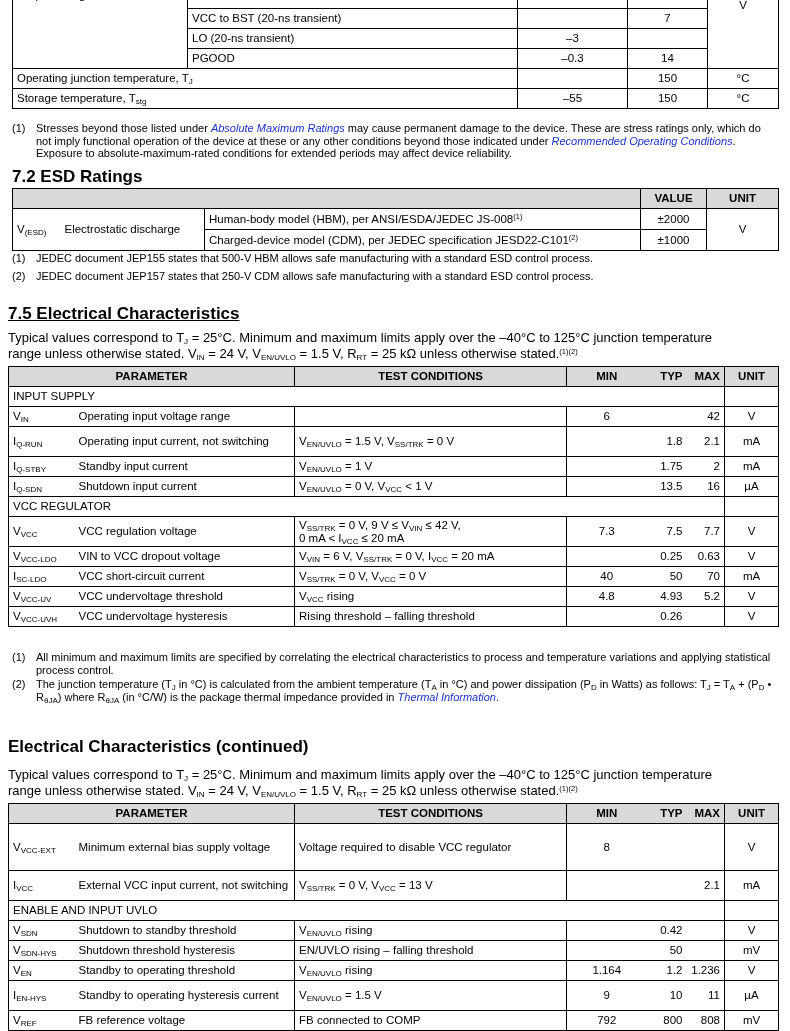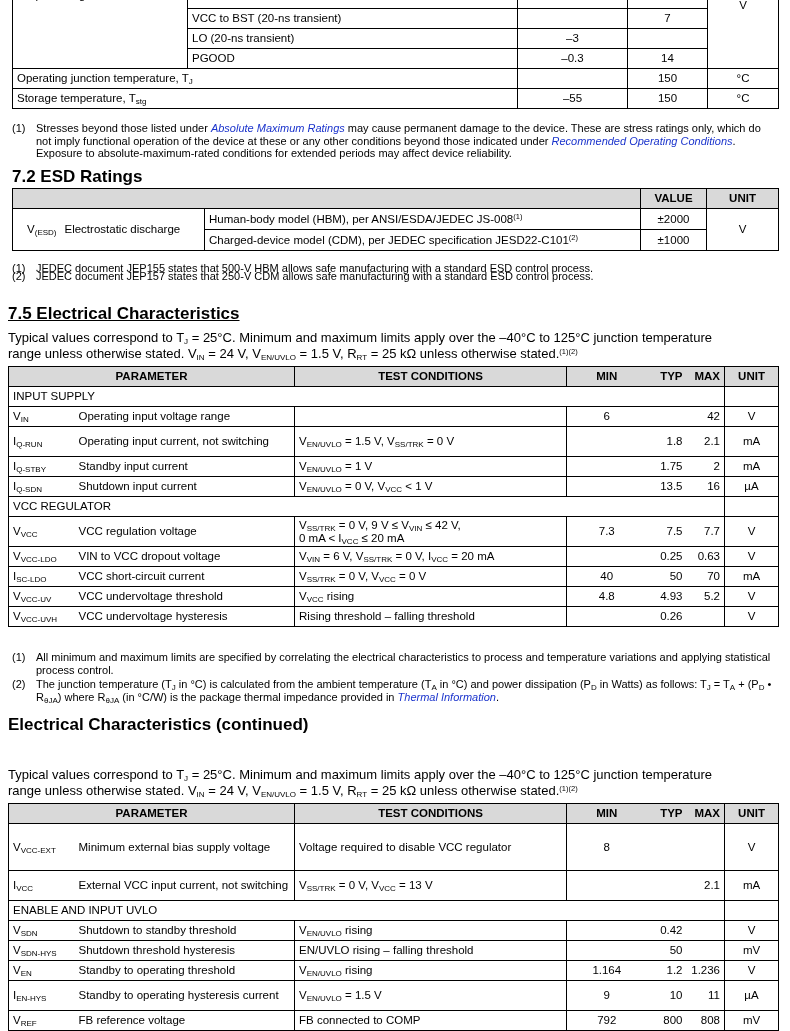--- a/index.html
+++ b/index.html
@@ -90,33 +90,33 @@
       <col style="width:66px">
       <col style="width:72px">
     </colgroup>
   <tbody>
       <tr>
         <th colspan="3"></th>
         <th>VALUE</th>
         <th>UNIT</th>
       </tr>
   <tr style="height:21px">
-    <td rowspan="2" style="border-right:none;text-align:right;"><span>V</span><sub>(ESD)</sub></td>
+    <td rowspan="2" style="border-right:none;"><span>V</span><sub>(ESD)</sub></td>
     <td rowspan="2" style="border-left:none;">Electrostatic discharge</td>
     <td><span>Human-body model (HBM), per ANSI/ESDA/JEDEC JS-008</span><sup>(1)</sup></td>
     <td class="c">±2000</td>
     <td rowspan="2" class="c">V</td>
   </tr>
   <tr style="height:21px">
     <td><span>Charged-device model (CDM), per JEDEC specification JESD22-C101</span><sup>(2)</sup></td>
     <td class="c">±1000</td>
   </tr>
 </tbody>
   </table>
-<div class="note" style="top:262px;"><span class="n">(1)</span><span>JEDEC document JEP155 states that 500-V HBM allows safe manufacturing with a standard ESD control process.</span></div>
+<div class="note" style="top:252px;"><span class="n">(1)</span><span>JEDEC document JEP155 states that 500-V HBM allows safe manufacturing with a standard ESD control process.</span></div>
 <div class="note" style="top:270px;"><span class="n">(2)</span><span>JEDEC document JEP157 states that 250-V CDM allows safe manufacturing with a standard ESD control process.</span></div>
 
 <h2 style="left:8px; top:304px;text-decoration:underline;">7.5  Electrical Characteristics</h2>
 <div class="intro" style="top:330px;">
   <span>Typical values correspond to T</span><sub>J</sub><span> = 25°C. Minimum and maximum limits apply over the –40°C to 125°C junction temperature</span><br>
   <span>range unless otherwise stated. V</span><sub>IN</sub><span> = 24 V, V</span><sub>EN/UVLO</sub><span> = 1.5 V, R</span><sub>RT</sub><span> = 25 kΩ unless otherwise stated.</span><sup>(1)(2)</sup>
 </div>
 
 <table class="ec" id="ec1" style="left:8px; top:366px; width:770px;">
   <colgroup>
@@ -229,21 +229,21 @@
       <td class="r nl nr">0.26</td>
       <td class="r nl"></td>
       <td class="c">V</td>
     </tr>
     </tbody>
 </table>
 
 <div class="note" style="top:651px;"><span class="n">(1)</span><span class="t">All minimum and maximum limits are specified by correlating the electrical characteristics to process and temperature variations and applying statistical process control.</span></div>
 <div class="note" style="top:678px;"><span class="n">(2)</span><span class="t"><span id="note2html">The junction temperature (T<sub>J</sub> in °C) is calculated from the ambient temperature (T<sub>A</sub> in °C) and power dissipation (P<sub>D</sub> in Watts) as follows: T<sub>J</sub> = T<sub>A</sub> + (P<sub>D</sub> • R<sub>θJA</sub>) where R<sub>θJA</sub> (in °C/W) is the package thermal impedance provided in </span><span class="link">Thermal Information</span><span>.</span></span></div>
 
-<h2 style="left:8px; top:715px;">Electrical Characteristics (continued)</h2>
+<h2 style="left:8px; top:737px;">Electrical Characteristics (continued)</h2>
 <div class="intro" style="top:767px;">
   <span>Typical values correspond to T</span><sub>J</sub><span> = 25°C. Minimum and maximum limits apply over the –40°C to 125°C junction temperature</span><br>
   <span>range unless otherwise stated. V</span><sub>IN</sub><span> = 24 V, V</span><sub>EN/UVLO</sub><span> = 1.5 V, R</span><sub>RT</sub><span> = 25 kΩ unless otherwise stated.</span><sup>(1)(2)</sup>
 </div>
 
 <table class="ec" id="ec2" style="left:8px; top:803px; width:770px;">
   <colgroup>
       <col style="width:66px">
       <col style="width:220px">
       <col style="width:272px">

